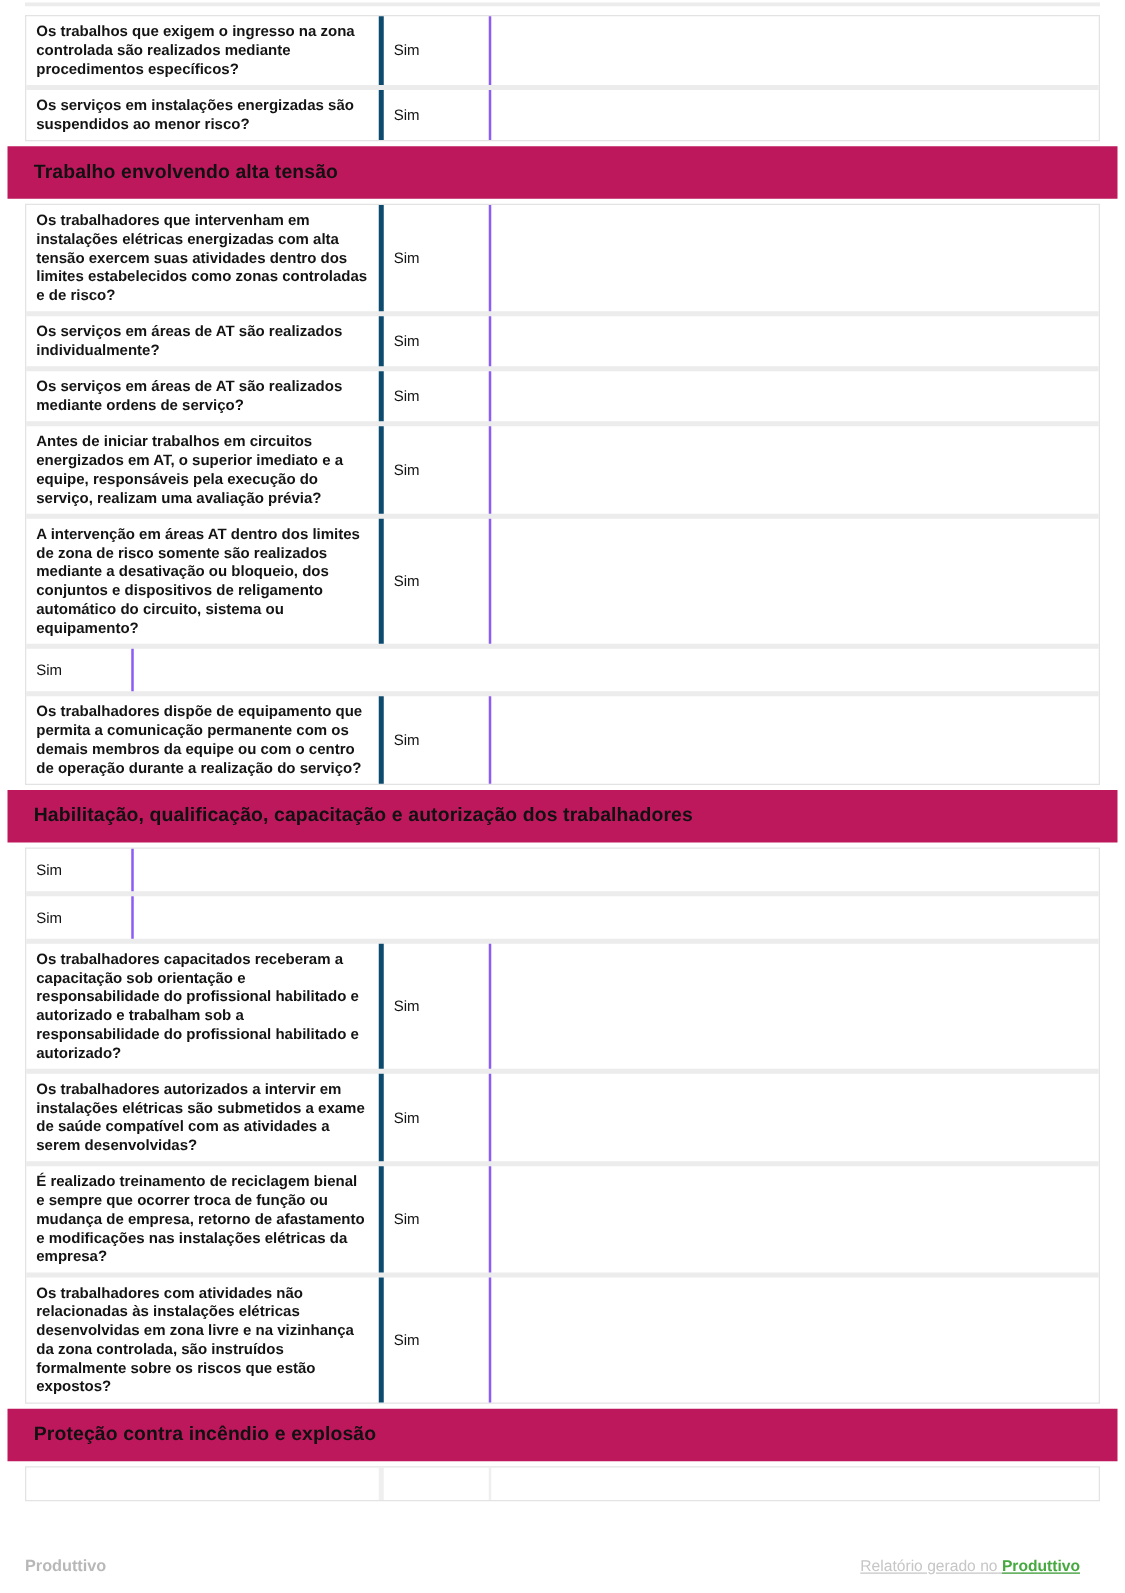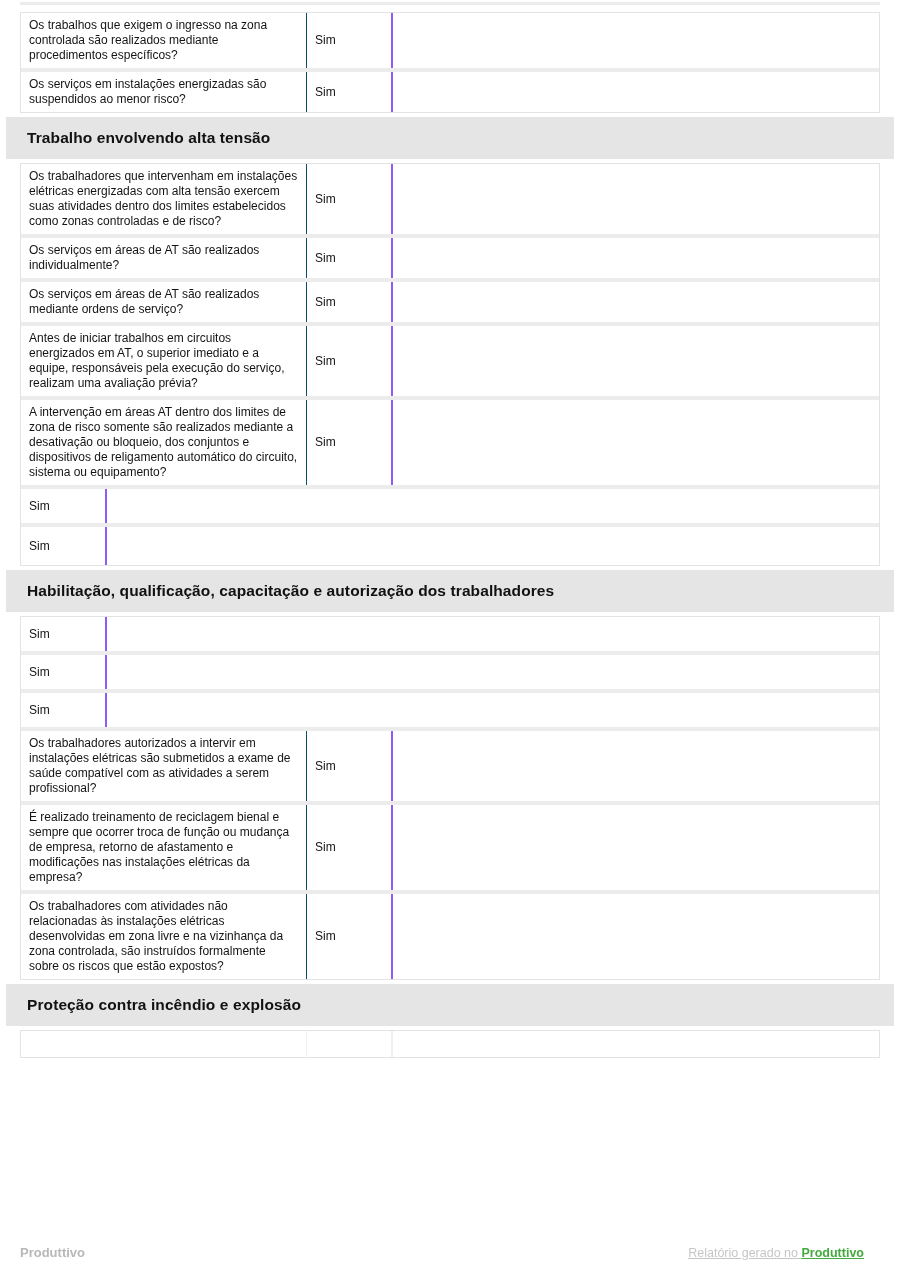--- a/index.html
+++ b/index.html
@@ -12,21 +12,21 @@
     overflow: hidden;
   }
   .cut-strip {
     margin: 2px 20px 7px 20px;
     height: 3px;
     background: #ececec;
   }
   
   .section-band {
     margin: 4px 6px;
-    background: #e5e5e5;
+    background: #be185d;
     height: 42px;
     display: flex;
     align-items: center;
   }
   .section-title {
     font-size: 15.5px;
     font-weight: bold;
     color: #111111;
     padding-left: 21px;
     letter-spacing: 0.1px;
@@ -46,22 +46,22 @@
   .qrow:last-child { border-bottom: none; justify-content: space-between; }
   .qrow.empty { min-height: 26px; }
   .cell {
     padding: 5px 8px;
     font-size: 12px;
     line-height: 15px;
   }
   .cell-q {
     width: 286px;
     flex: 0 0 286px;
-    font-weight: normal;
-    border-right: 1px solid #0c4a6e;
+    font-weight: bold;
+    border-right: 4px solid #0c4a6e;
     display: flex;
     align-items: center;
   }
   .cell-a {
     width: 86px;
     flex: 0 0 86px;
     border-right: 2px solid #8b5cf6;
     display: flex;
     align-items: center;
     font-weight: normal;
@@ -138,42 +138,44 @@
         <div class="qrow">
           <div class="cell cell-q">A intervenção em áreas AT dentro dos limites de zona de risco somente são realizados mediante a desativação ou bloqueio, dos conjuntos e dispositivos de religamento automático do circuito, sistema ou equipamento?</div>
           <div class="cell cell-a">Sim</div>
           <div class="cell cell-n"></div>
         </div>
         <div class="qrow">
           <div class="cell cell-a">Sim</div>
           <div class="cell cell-n"></div>
         </div>
         <div class="qrow">
+          <div class="cell cell-q">Os trabalhadores dispõe de equipamento que permita a comunicação permanente com os demais membros da equipe ou com o centro de operação durante a realização do serviço?</div>
           <div class="cell cell-a">Sim</div>
           <div class="cell cell-n"></div>
         </div>
       </div>
       <div class="section-band">
         <div class="section-title">Habilitação, qualificação, capacitação e autorização dos trabalhadores</div>
       </div>
       <div class="qtable">
         <div class="qrow">
           <div class="cell cell-a">Sim</div>
           <div class="cell cell-n"></div>
         </div>
         <div class="qrow">
           <div class="cell cell-a">Sim</div>
           <div class="cell cell-n"></div>
         </div>
         <div class="qrow">
-          <div class="cell cell-a">Sim</div>
-          <div class="cell cell-n"></div>
-        </div>
-        <div class="qrow">
-          <div class="cell cell-q">Os trabalhadores autorizados a intervir em instalações elétricas são submetidos a exame de saúde compatível com as atividades a serem profissional?</div>
+          <div class="cell cell-q">Os trabalhadores capacitados receberam a capacitação sob orientação e responsabilidade do profissional habilitado e autorizado e trabalham sob a responsabilidade do profissional habilitado e autorizado?</div>
+          <div class="cell cell-a">Sim</div>
+          <div class="cell cell-n"></div>
+        </div>
+        <div class="qrow">
+          <div class="cell cell-q">Os trabalhadores autorizados a intervir em instalações elétricas são submetidos a exame de saúde compatível com as atividades a serem desenvolvidas?</div>
           <div class="cell cell-a">Sim</div>
           <div class="cell cell-n"></div>
         </div>
         <div class="qrow">
           <div class="cell cell-q">É realizado treinamento de reciclagem bienal e sempre que ocorrer troca de função ou mudança de empresa, retorno de afastamento e modificações nas instalações elétricas da empresa?</div>
           <div class="cell cell-a">Sim</div>
           <div class="cell cell-n"></div>
         </div>
         <div class="qrow">
           <div class="cell cell-q">Os trabalhadores com atividades não relacionadas às instalações elétricas desenvolvidas em zona livre e na vizinhança da zona controlada, são instruídos formalmente sobre os riscos que estão expostos?</div>

